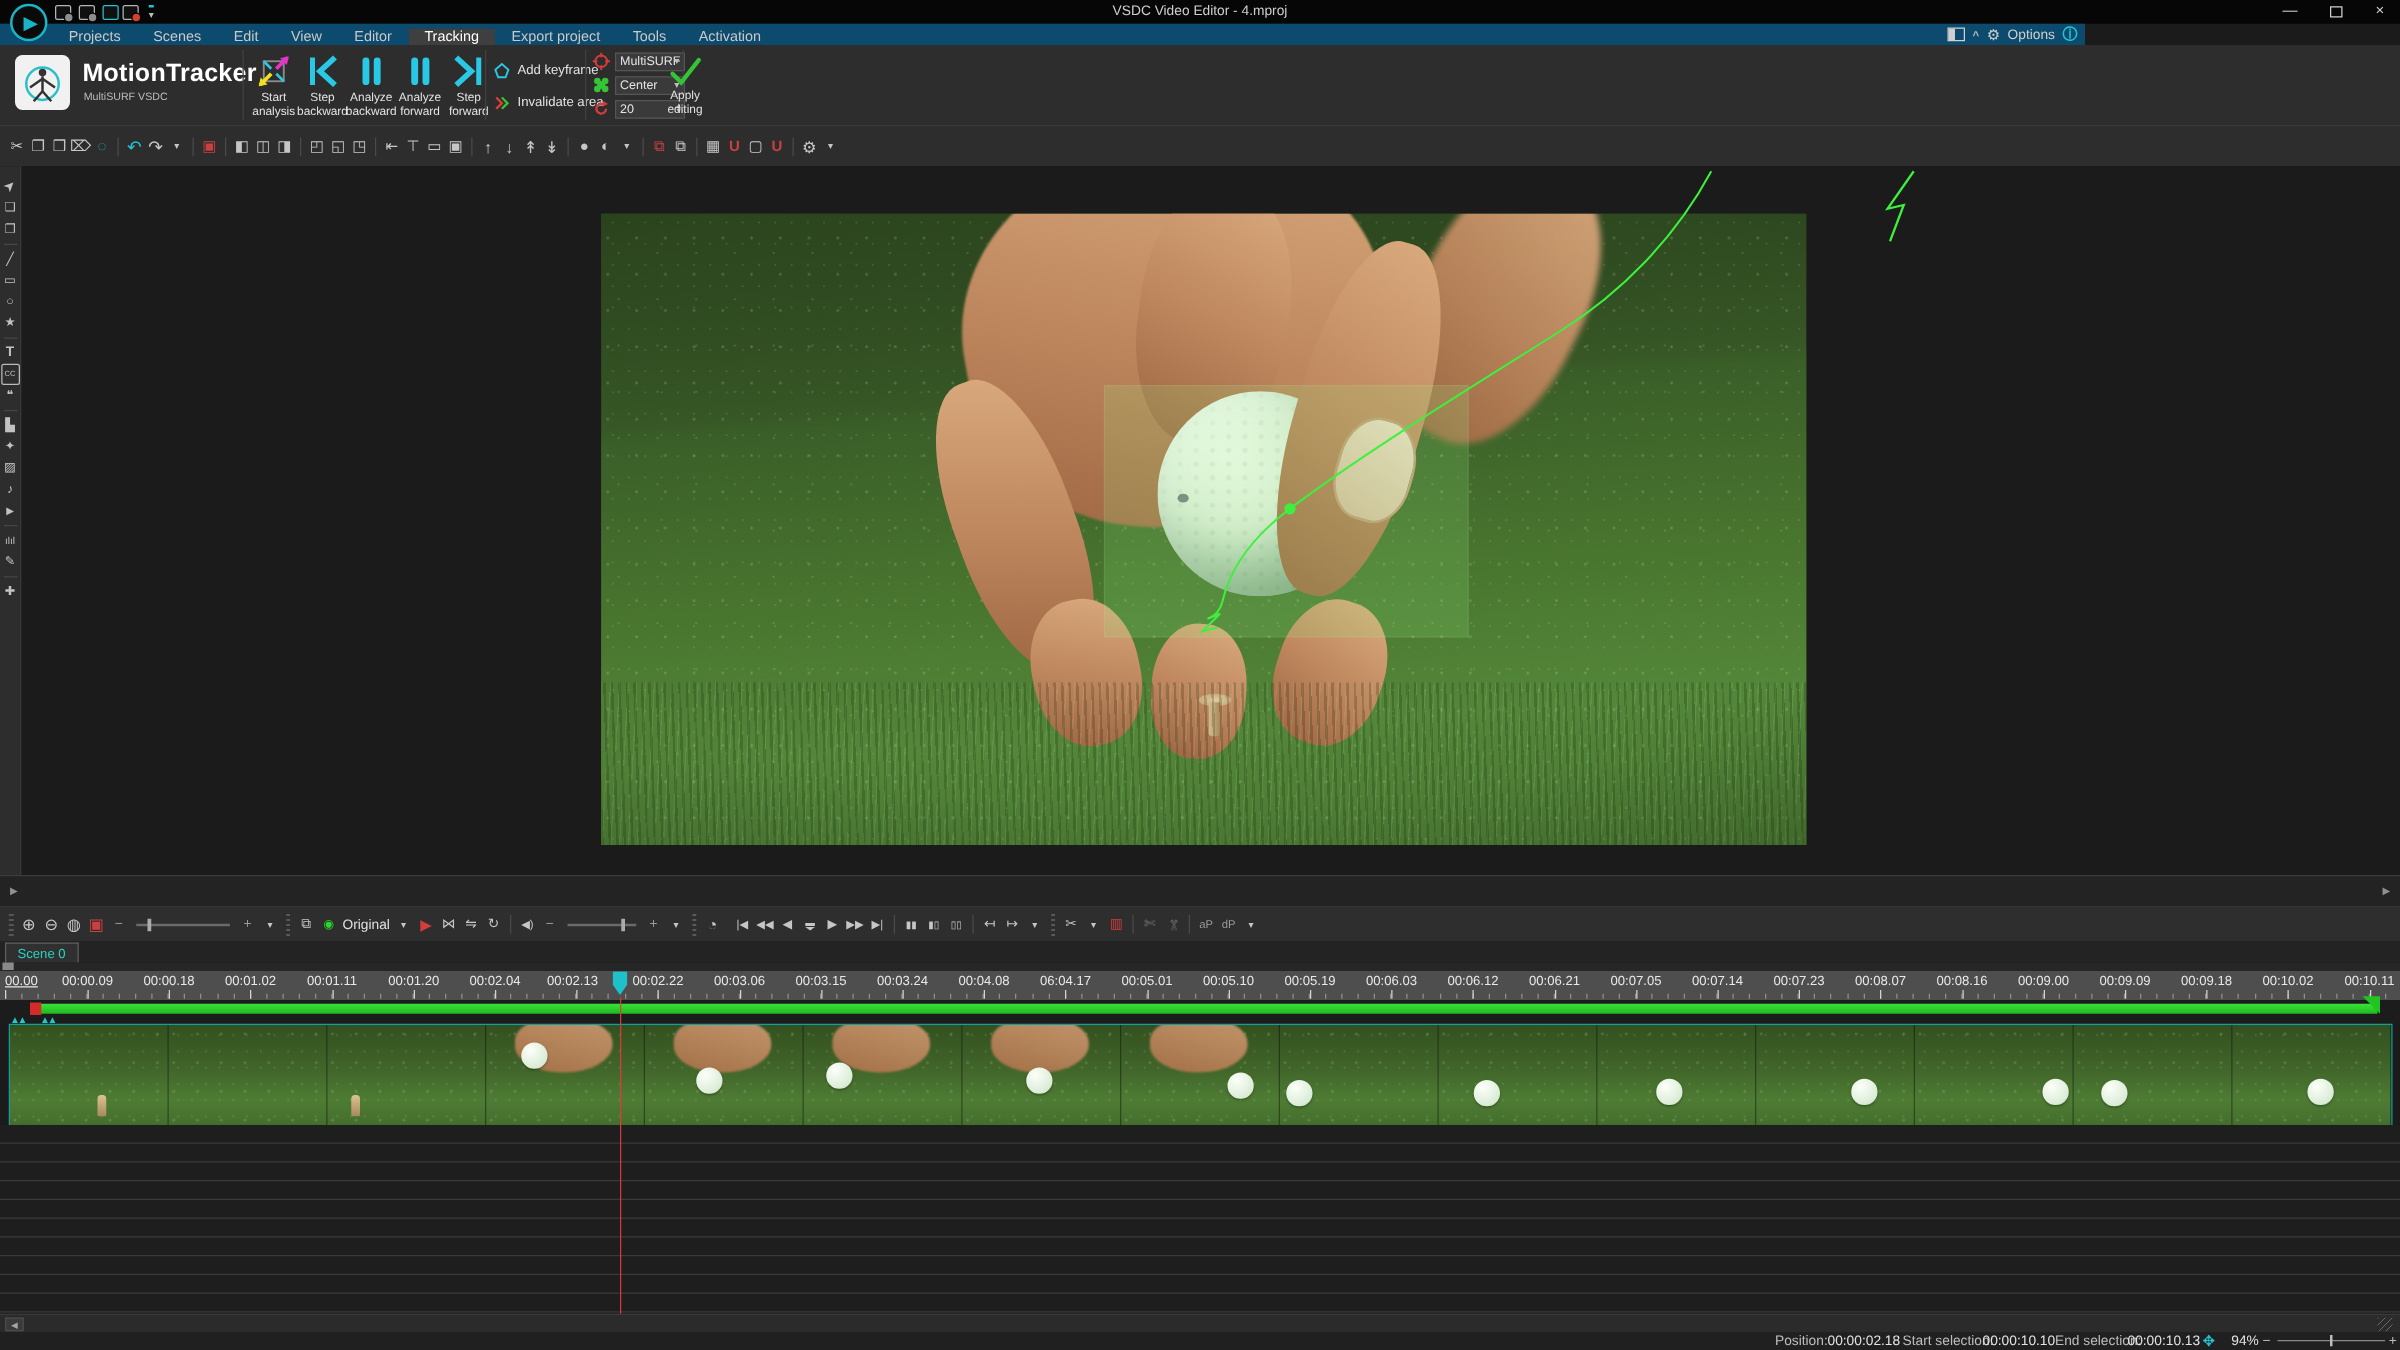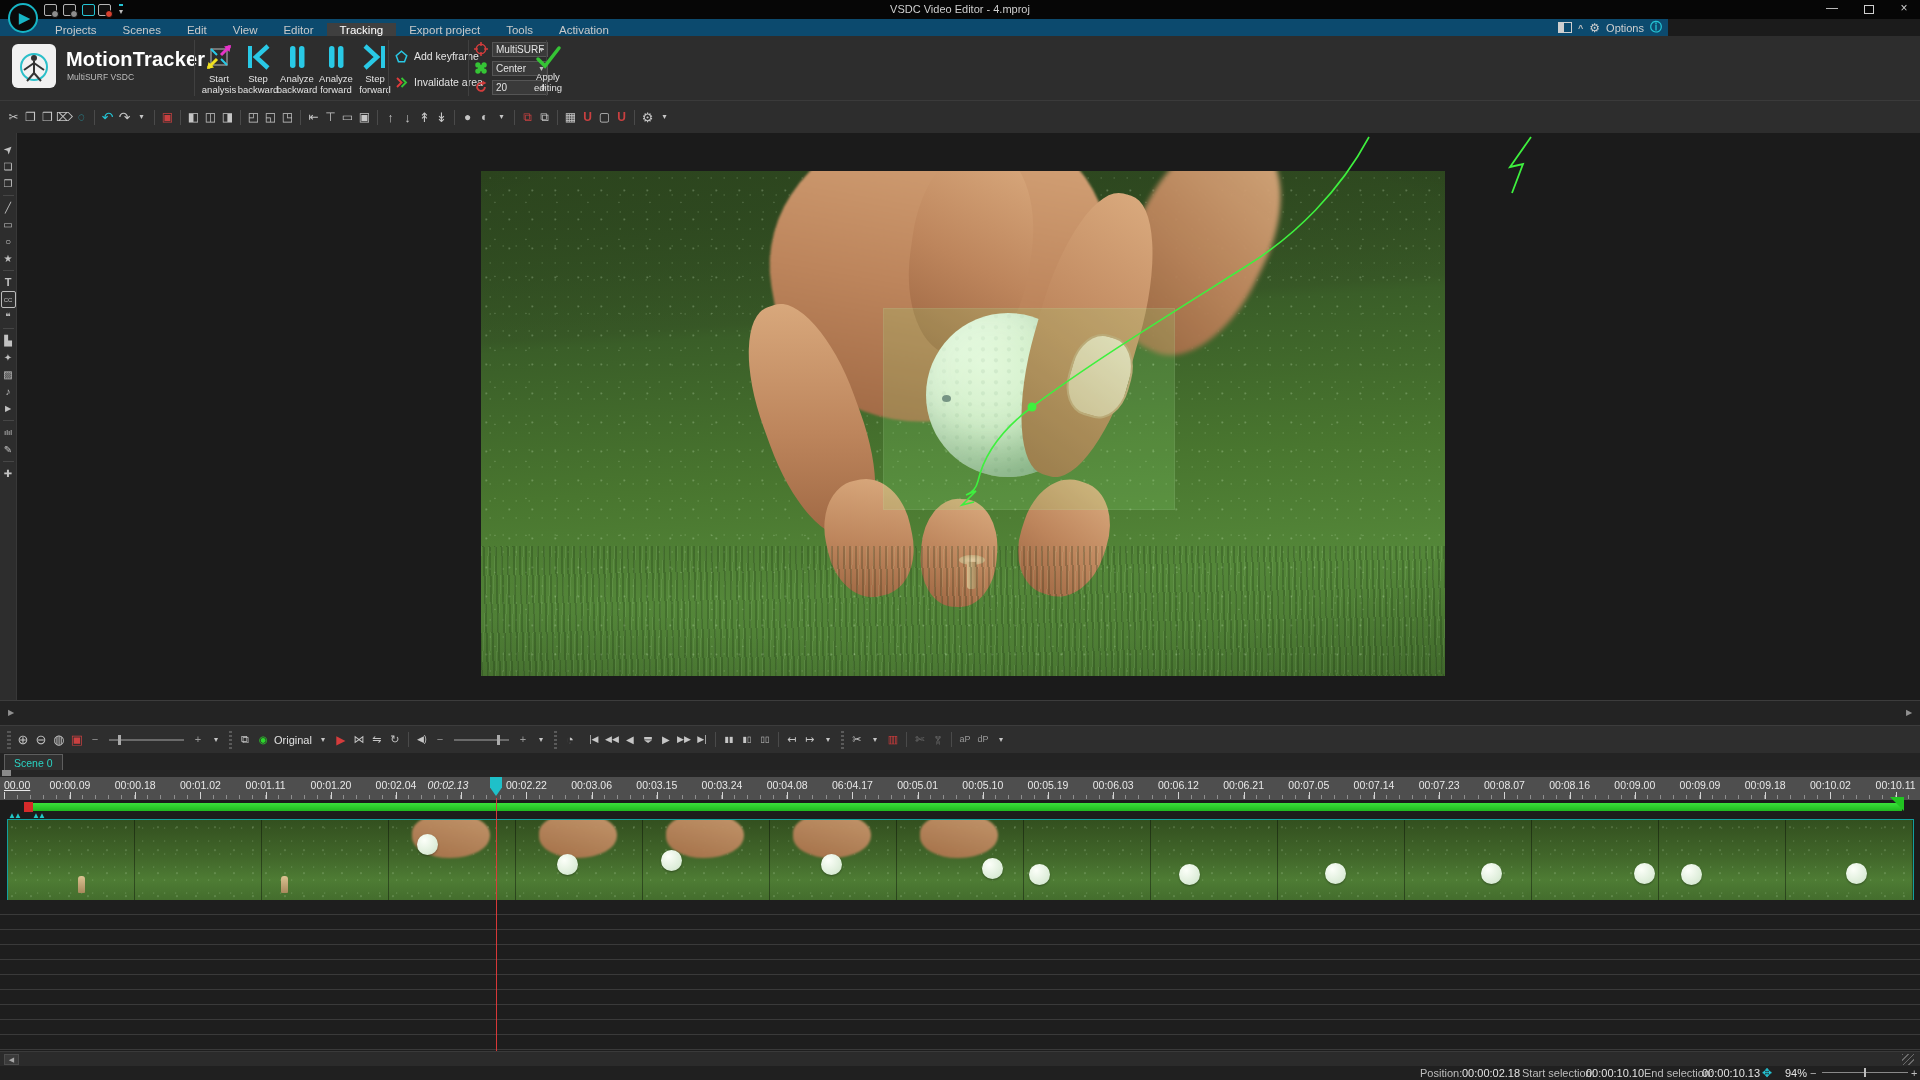--- a/index.html
+++ b/index.html
@@ -510,21 +510,21 @@
   <div class="ruler">
     <div class="ruler-box"></div>
     <div id="ruler-labels">
         <span class="ruler-label" style="left: 4px; text-decoration: underline;">00.00</span>
         <span class="ruler-label c" style="left: 70px;">00:00.09</span>
         <span class="ruler-label c" style="left: 135.2px;">00:00.18</span>
         <span class="ruler-label c" style="left: 200.4px;">00:01.02</span>
         <span class="ruler-label c" style="left: 265.6px;">00:01.11</span>
         <span class="ruler-label c" style="left: 331px;">00:01.20</span>
         <span class="ruler-label c" style="left: 396px;">00:02.04</span>
-        <span class="ruler-label c" style="left: 448px; font-style: italic;">00:02.13</span>
+        <span class="ruler-label c" style="left: 458px;">00:02.13</span>
         <span class="ruler-label c" style="left: 526.4px;">00:02.22</span>
         <span class="ruler-label c" style="left: 591.6px;">00:03.06</span>
         <span class="ruler-label c" style="left: 656.8px;">00:03.15</span>
         <span class="ruler-label c" style="left: 722px;">00:03.24</span>
         <span class="ruler-label c" style="left: 787.2px;">00:04.08</span>
         <span class="ruler-label c" style="left: 852.4px;">06:04.17</span>
         <span class="ruler-label c" style="left: 917.6px;">00:05.01</span>
         <span class="ruler-label c" style="left: 982.8px;">00:05.10</span>
         <span class="ruler-label c" style="left: 1048px;">00:05.19</span>
         <span class="ruler-label c" style="left: 1113.2px;">00:06.03</span>

